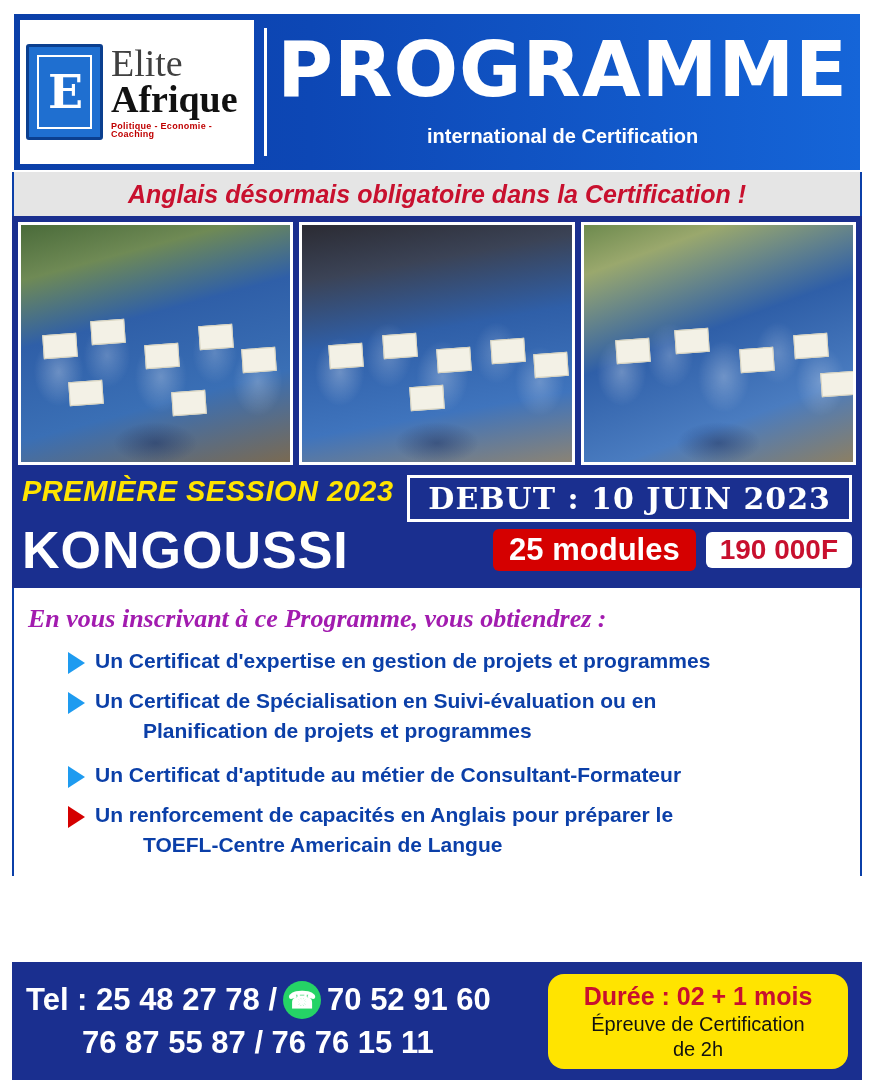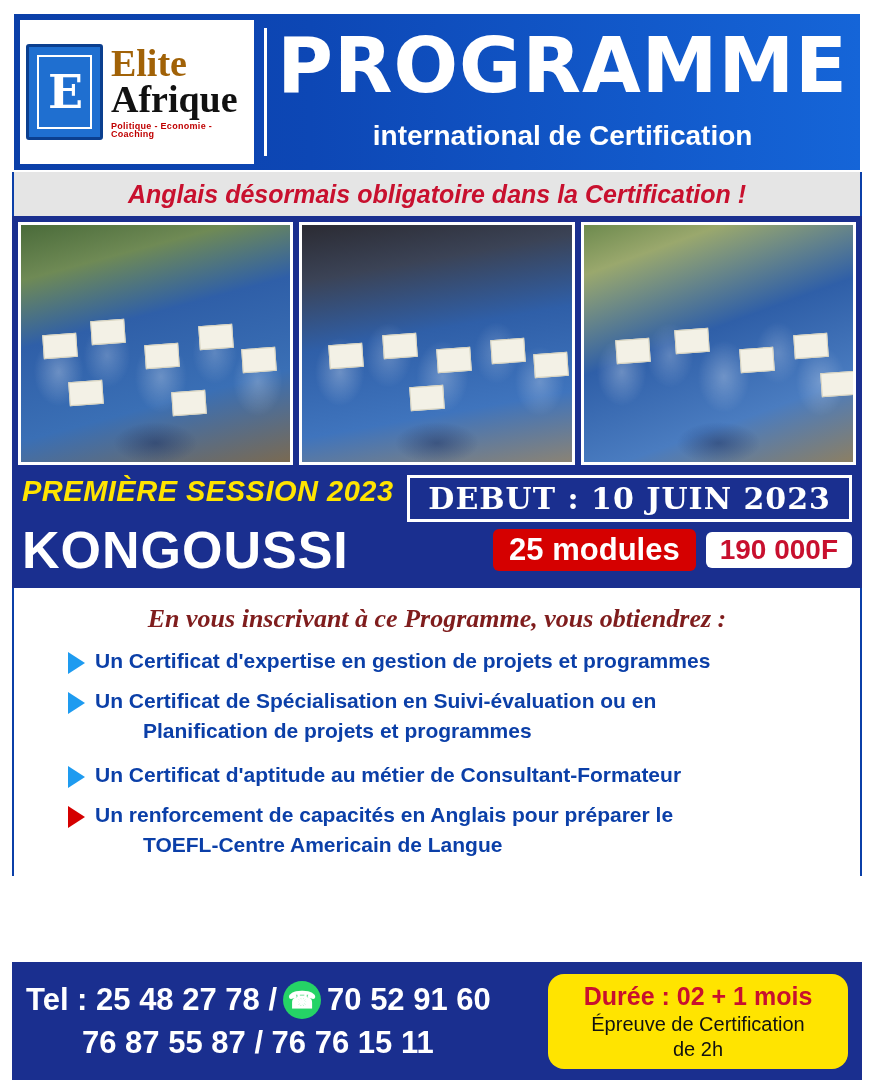--- a/index.html
+++ b/index.html
@@ -50,21 +50,21 @@
   .logo-e {
     color: #ffffff;
     font-family: "DejaVu Serif", serif;
     font-size: 46px; font-weight: bold;
     position: relative; z-index: 2;
     letter-spacing: -2px;
   }
   .logo-text { display: flex; flex-direction: column; line-height: 0.95; }
   .logo-elite {
     font-family: "Liberation Serif", serif;
-    font-size: 38px; font-weight: bold; color: #a16207;
+    font-size: 38px; font-weight: normal; color: #404040;
   }
   .logo-afrique {
     font-family: "Liberation Serif", serif;
     font-size: 38px; font-weight: bold; color: #111111;
   }
   .logo-tag {
     margin-top: 4px;
     font-size: 9px; font-weight: bold; color: #c00000;
     letter-spacing: 0.3px;
   }
@@ -81,21 +81,21 @@
     color: #ffffff;
     font-family: "DejaVu Sans", sans-serif;
     font-weight: bold;
     font-size: 76px;
     line-height: 0.9;
     letter-spacing: 1px;
     text-align: right;
   }
   .title-sub {
     color: #ffffff;
-    font-size: 28px;
+    font-size: 20px;
     font-weight: bold;
     text-align: center;
     margin-top: 20px;
   }
 
   
   .red-banner {
     height: 44px;
     background: #e5e5e5;
     display: flex; align-items: center; justify-content: center;
@@ -203,22 +203,21 @@
   }
 
   
   .benefits {
     background: #ffffff;
     padding: 16px 14px 4px 14px;
     border-left: 2px solid #0b3fa8;
     border-right: 2px solid #0b3fa8;
   }
   .benefits-head {
-    text-align: center;
-    color: #7f1d1d;
+    color: #a21caf;
     font-family: "Liberation Serif", serif;
     font-style: italic;
     font-weight: bold;
     font-size: 26px;
     margin-bottom: 14px;
   }
   .bullet-row {
     display: flex;
     align-items: flex-start;
     gap: 10px;

